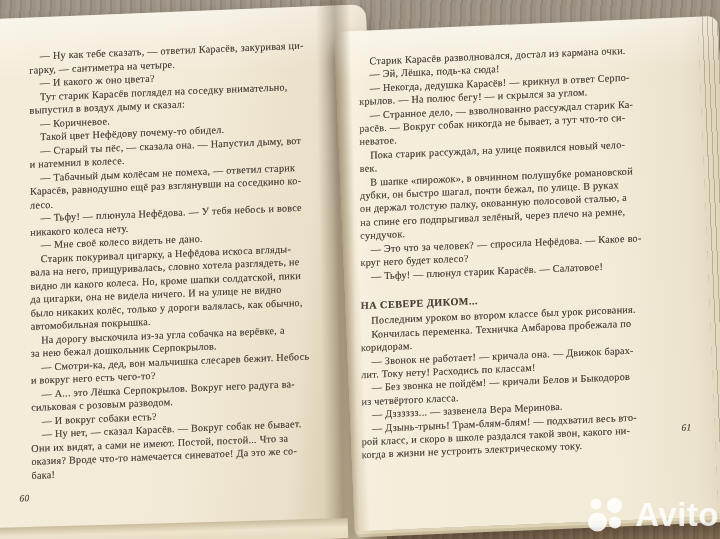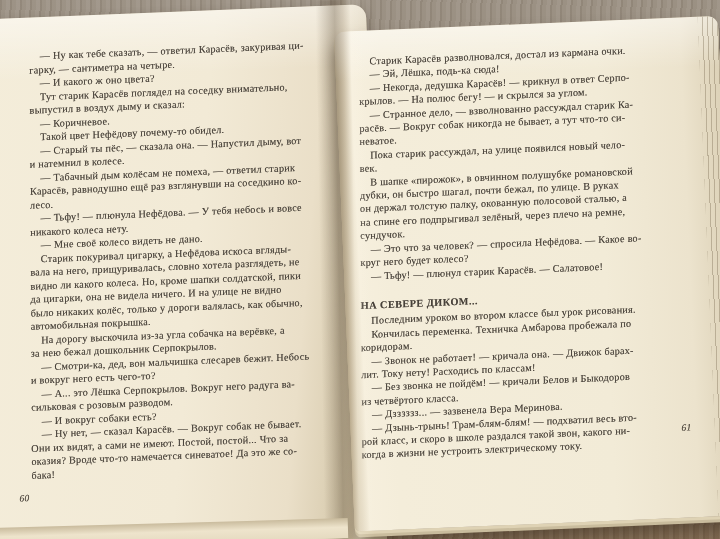--- a/index.html
+++ b/index.html
@@ -151,14 +151,23 @@
           <div class="tline">когда в жизни не устроить электрическому току.</div>
         </div>
       <div class="pnum pn-right">61</div>
     </div>
     <div class="edge-lines"></div>
   </div>
 
   <div class="gutter"></div>
   <div class="left-bottom-edge"></div>
 
+  <div class="watermark">
+    <svg class="avito-logo" width="44" height="40" viewBox="0 0 44 40" aria-hidden="true">
+      <circle cx="10" cy="9" r="5.5" fill="#ffffff"></circle>
+      <circle cx="28.5" cy="10.5" r="7.5" fill="#ffffff"></circle>
+      <circle cx="11.5" cy="27" r="9.5" fill="#ffffff"></circle>
+      <circle cx="29" cy="27.5" r="6" fill="#ffffff"></circle>
+    </svg>
+    <span class="avito-text">Avito</span>
+  </div>
 
 </div>
 
 </body></html>

